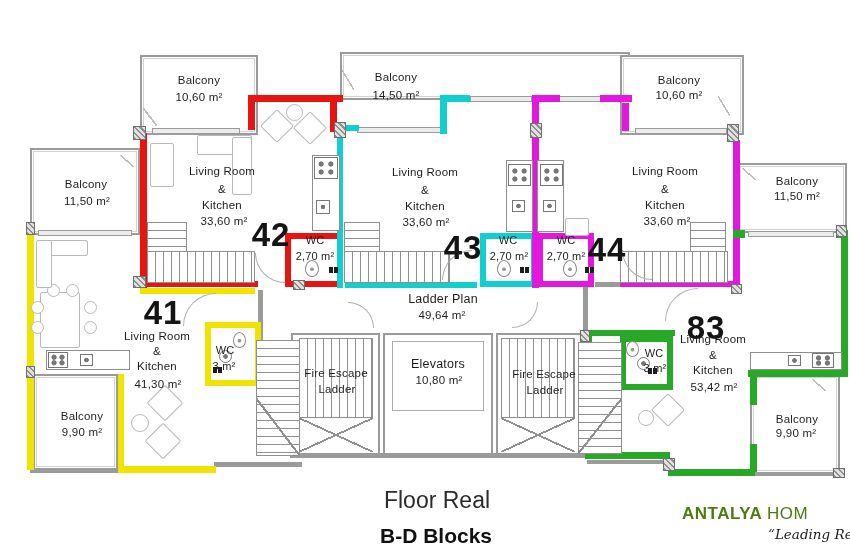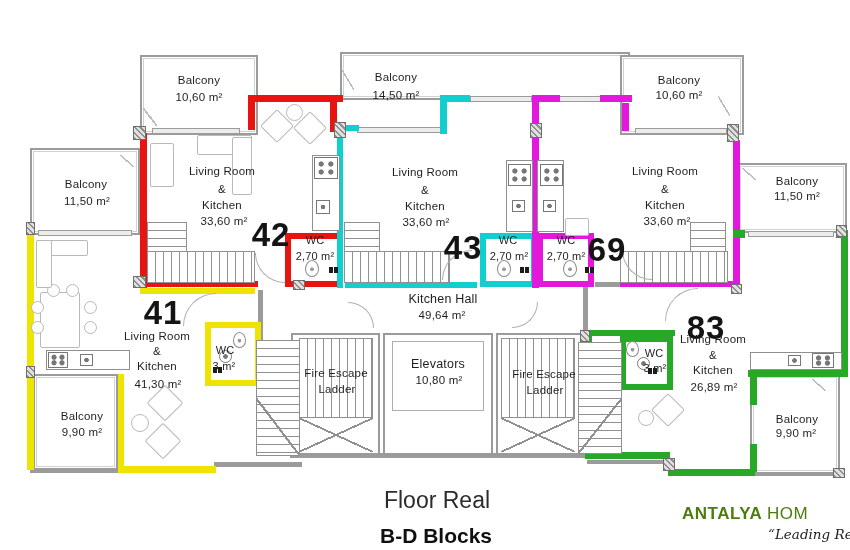--- a/index.html
+++ b/index.html
@@ -238,21 +238,21 @@
   <div class="lbl" style="left:797px;top:175px">Balcony</div>
   <div class="lbl" style="left:797px;top:190px">11,50 m²</div>
   <div class="lbl" style="left:82px;top:410px">Balcony</div>
   <div class="lbl" style="left:82px;top:426px">9,90 m²</div>
   <div class="lbl" style="left:797px;top:413px">Balcony</div>
   <div class="lbl" style="left:796px;top:427px">9,90 m²</div>
 
   <div class="num" style="left:163px;top:294px">41</div>
   <div class="num" style="left:271px;top:216px">42</div>
   <div class="num" style="left:463px;top:229px">43</div>
-  <div class="num" style="left:607px;top:231px">69</div>
+  <div class="num" style="left:607px;top:231px">44</div>
   <div class="num" style="left:706px;top:309px">83</div>
 
   <div class="lbl" style="left:222px;top:165px">Living Room</div>
   <div class="lbl" style="left:222px;top:183px">&amp;</div>
   <div class="lbl" style="left:222px;top:199px">Kitchen</div>
   <div class="lbl" style="left:224px;top:215px">33,60 m²</div>
 
   <div class="lbl" style="left:425px;top:166px">Living Room</div>
   <div class="lbl" style="left:425px;top:184px">&amp;</div>
   <div class="lbl" style="left:425px;top:200px">Kitchen</div>
@@ -264,34 +264,34 @@
   <div class="lbl" style="left:667px;top:215px">33,60 m²</div>
 
   <div class="lbl" style="left:157px;top:330px">Living Room</div>
   <div class="lbl" style="left:157px;top:345px">&amp;</div>
   <div class="lbl" style="left:157px;top:360px">Kitchen</div>
   <div class="lbl" style="left:158px;top:378px">41,30 m²</div>
 
   <div class="lbl" style="left:713px;top:333px">Living Room</div>
   <div class="lbl" style="left:713px;top:349px">&amp;</div>
   <div class="lbl" style="left:713px;top:364px">Kitchen</div>
-  <div class="lbl" style="left:714px;top:381px">26,89 m²</div>
+  <div class="lbl" style="left:714px;top:381px">53,42 m²</div>
 
   <div class="lbl small" style="left:315px;top:234px">WC</div>
   <div class="lbl small" style="left:315px;top:250px">2,70 m²</div>
   <div class="lbl small" style="left:508px;top:234px">WC</div>
   <div class="lbl small" style="left:509px;top:250px">2,70 m²</div>
   <div class="lbl small" style="left:566px;top:234px">WC</div>
   <div class="lbl small" style="left:566px;top:250px">2,70 m²</div>
   <div class="lbl small" style="left:225px;top:344px">WC</div>
   <div class="lbl small" style="left:224px;top:360px">3 m²</div>
   <div class="lbl small" style="left:654px;top:347px">WC</div>
   <div class="lbl small" style="left:655px;top:362px">3 m²</div>
 
-  <div class="lbl mid" style="left:443px;top:292px">Kitchen Hall</div>
+  <div class="lbl mid" style="left:443px;top:292px">Ladder Plan</div>
   <div class="lbl" style="left:442px;top:309px">49,64 m²</div>
   <div class="lbl mid" style="left:438px;top:357px">Elevators</div>
   <div class="lbl" style="left:439px;top:374px">10,80 m²</div>
   <div class="lbl" style="left:336px;top:367px">Fire Escape</div>
   <div class="lbl" style="left:337px;top:383px">Ladder</div>
   <div class="lbl" style="left:544px;top:368px">Fire Escape</div>
   <div class="lbl" style="left:545px;top:384px">Ladder</div>
 
   <div class="title-line" style="left:437px;top:487px">Floor Real</div>
   <div class="title-line bold" style="left:436px;top:524px">B-D Blocks</div>

